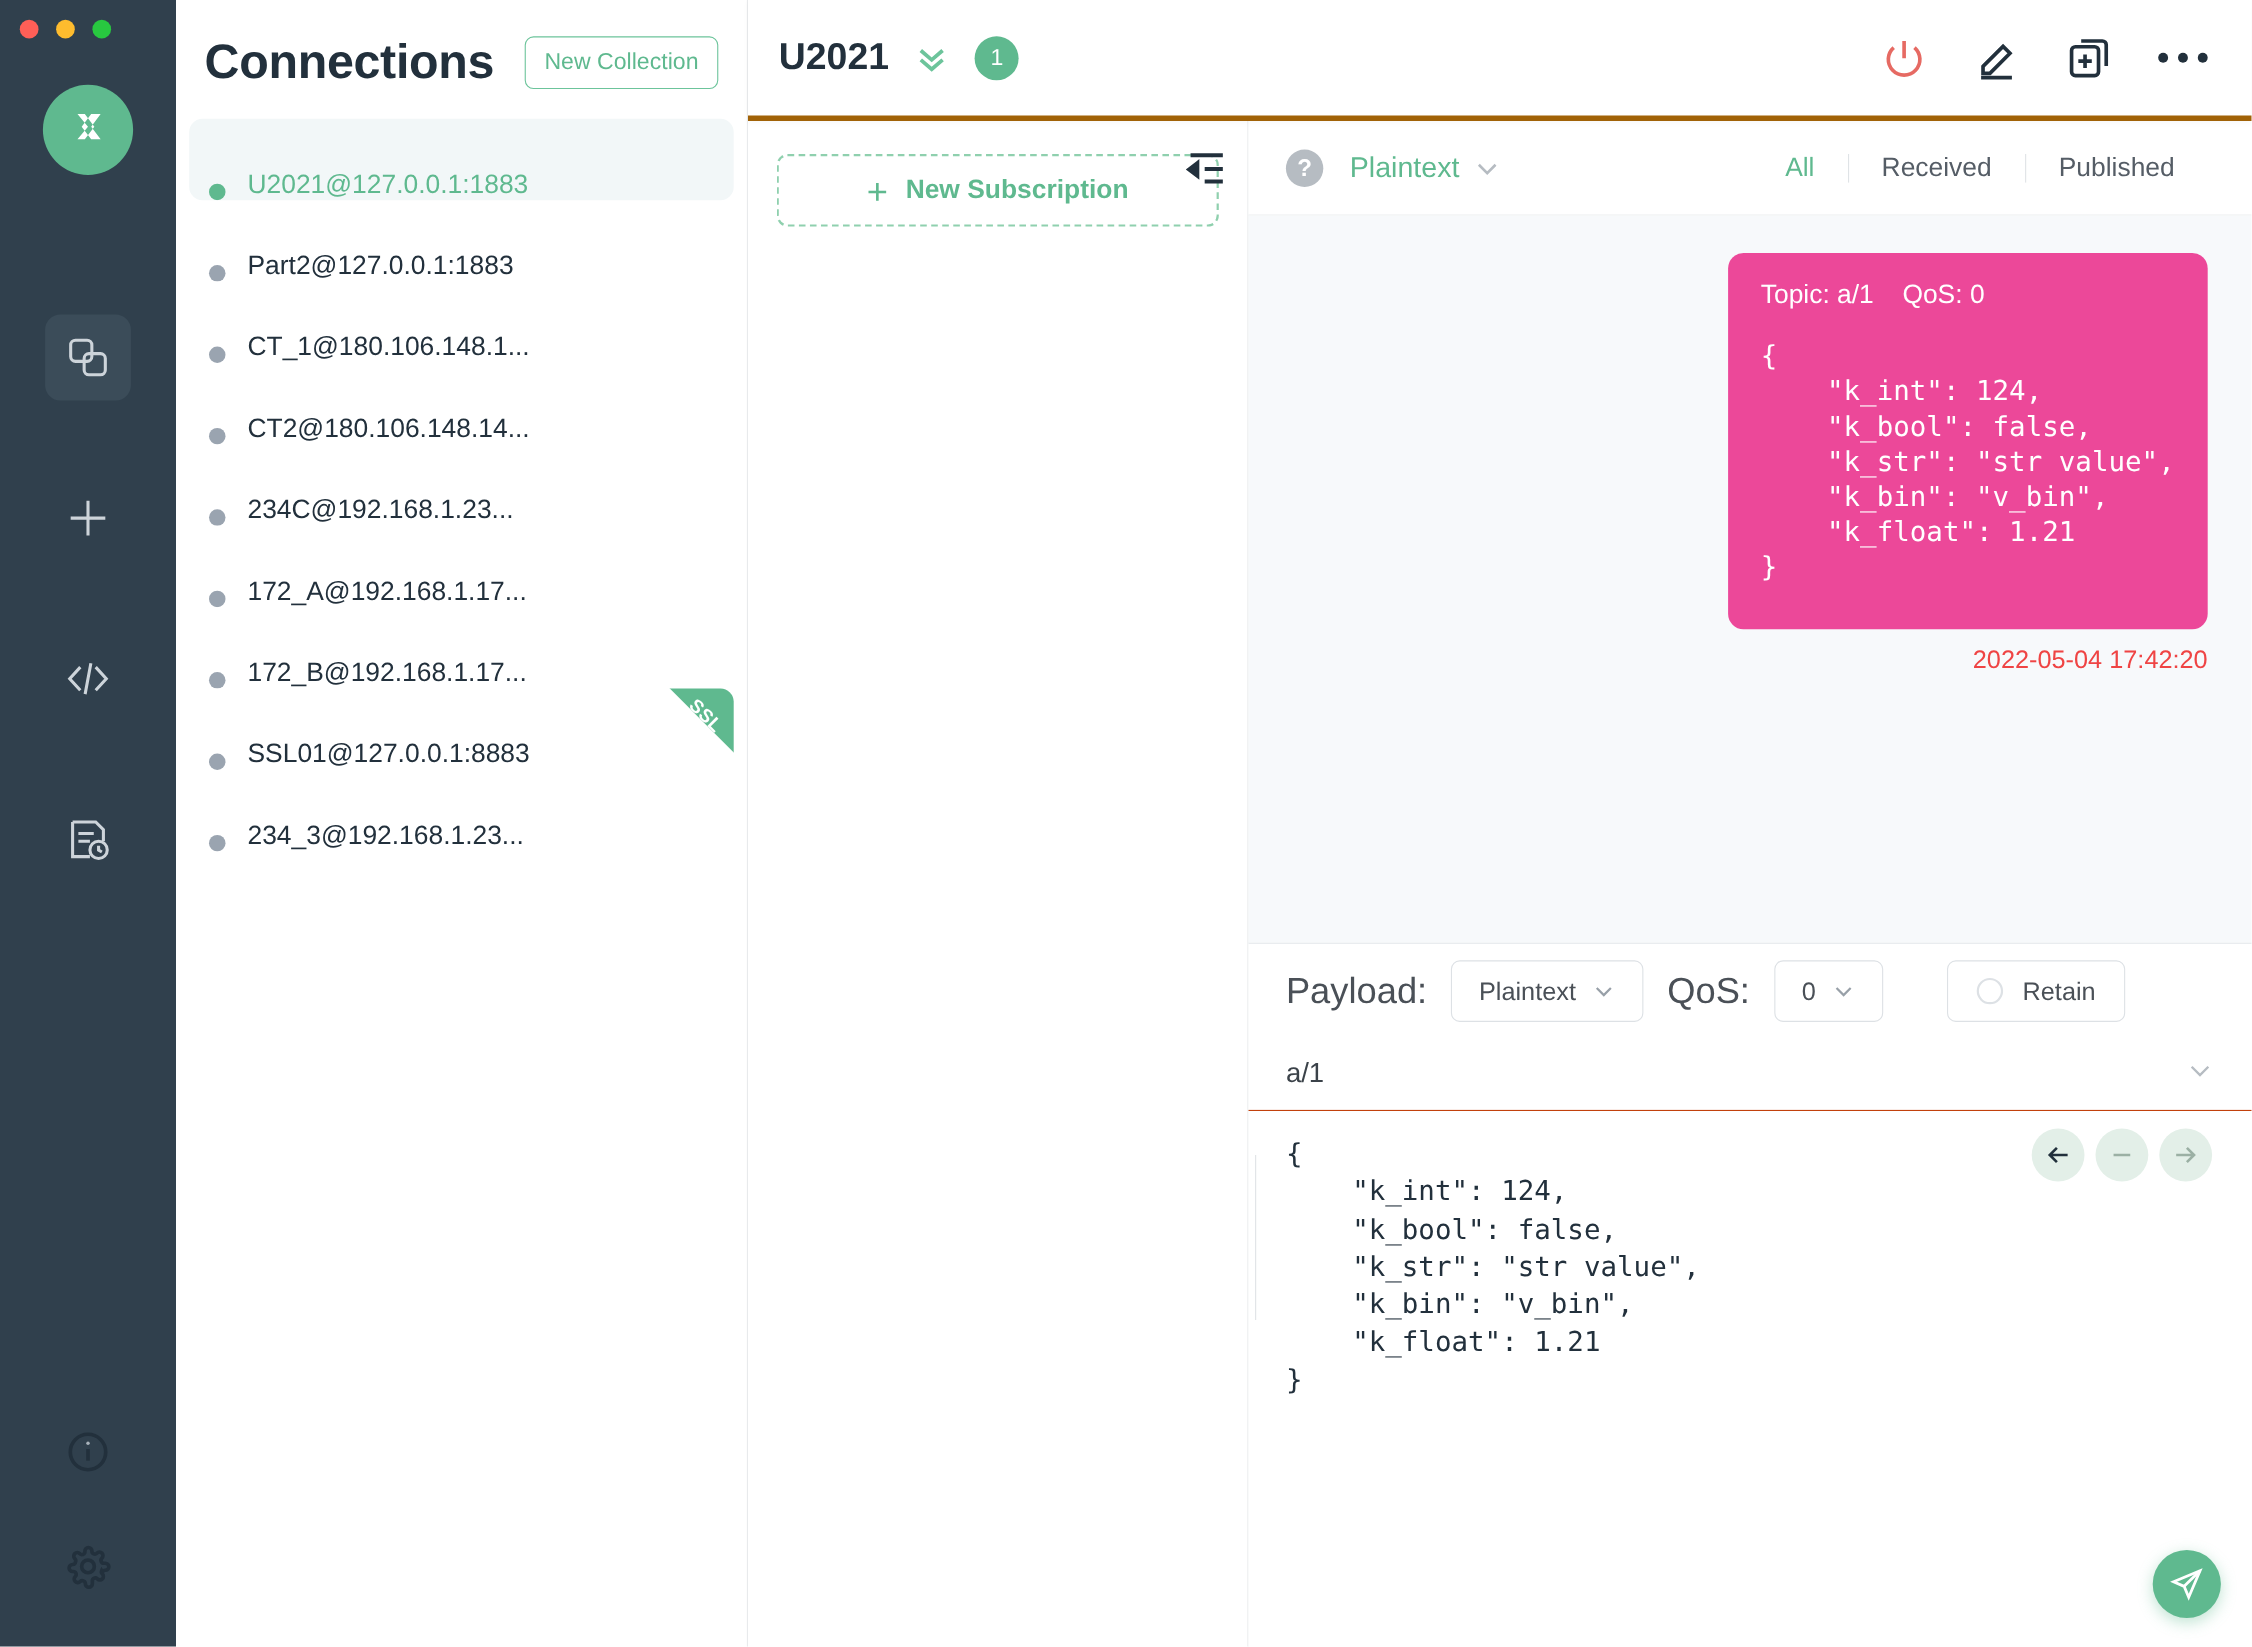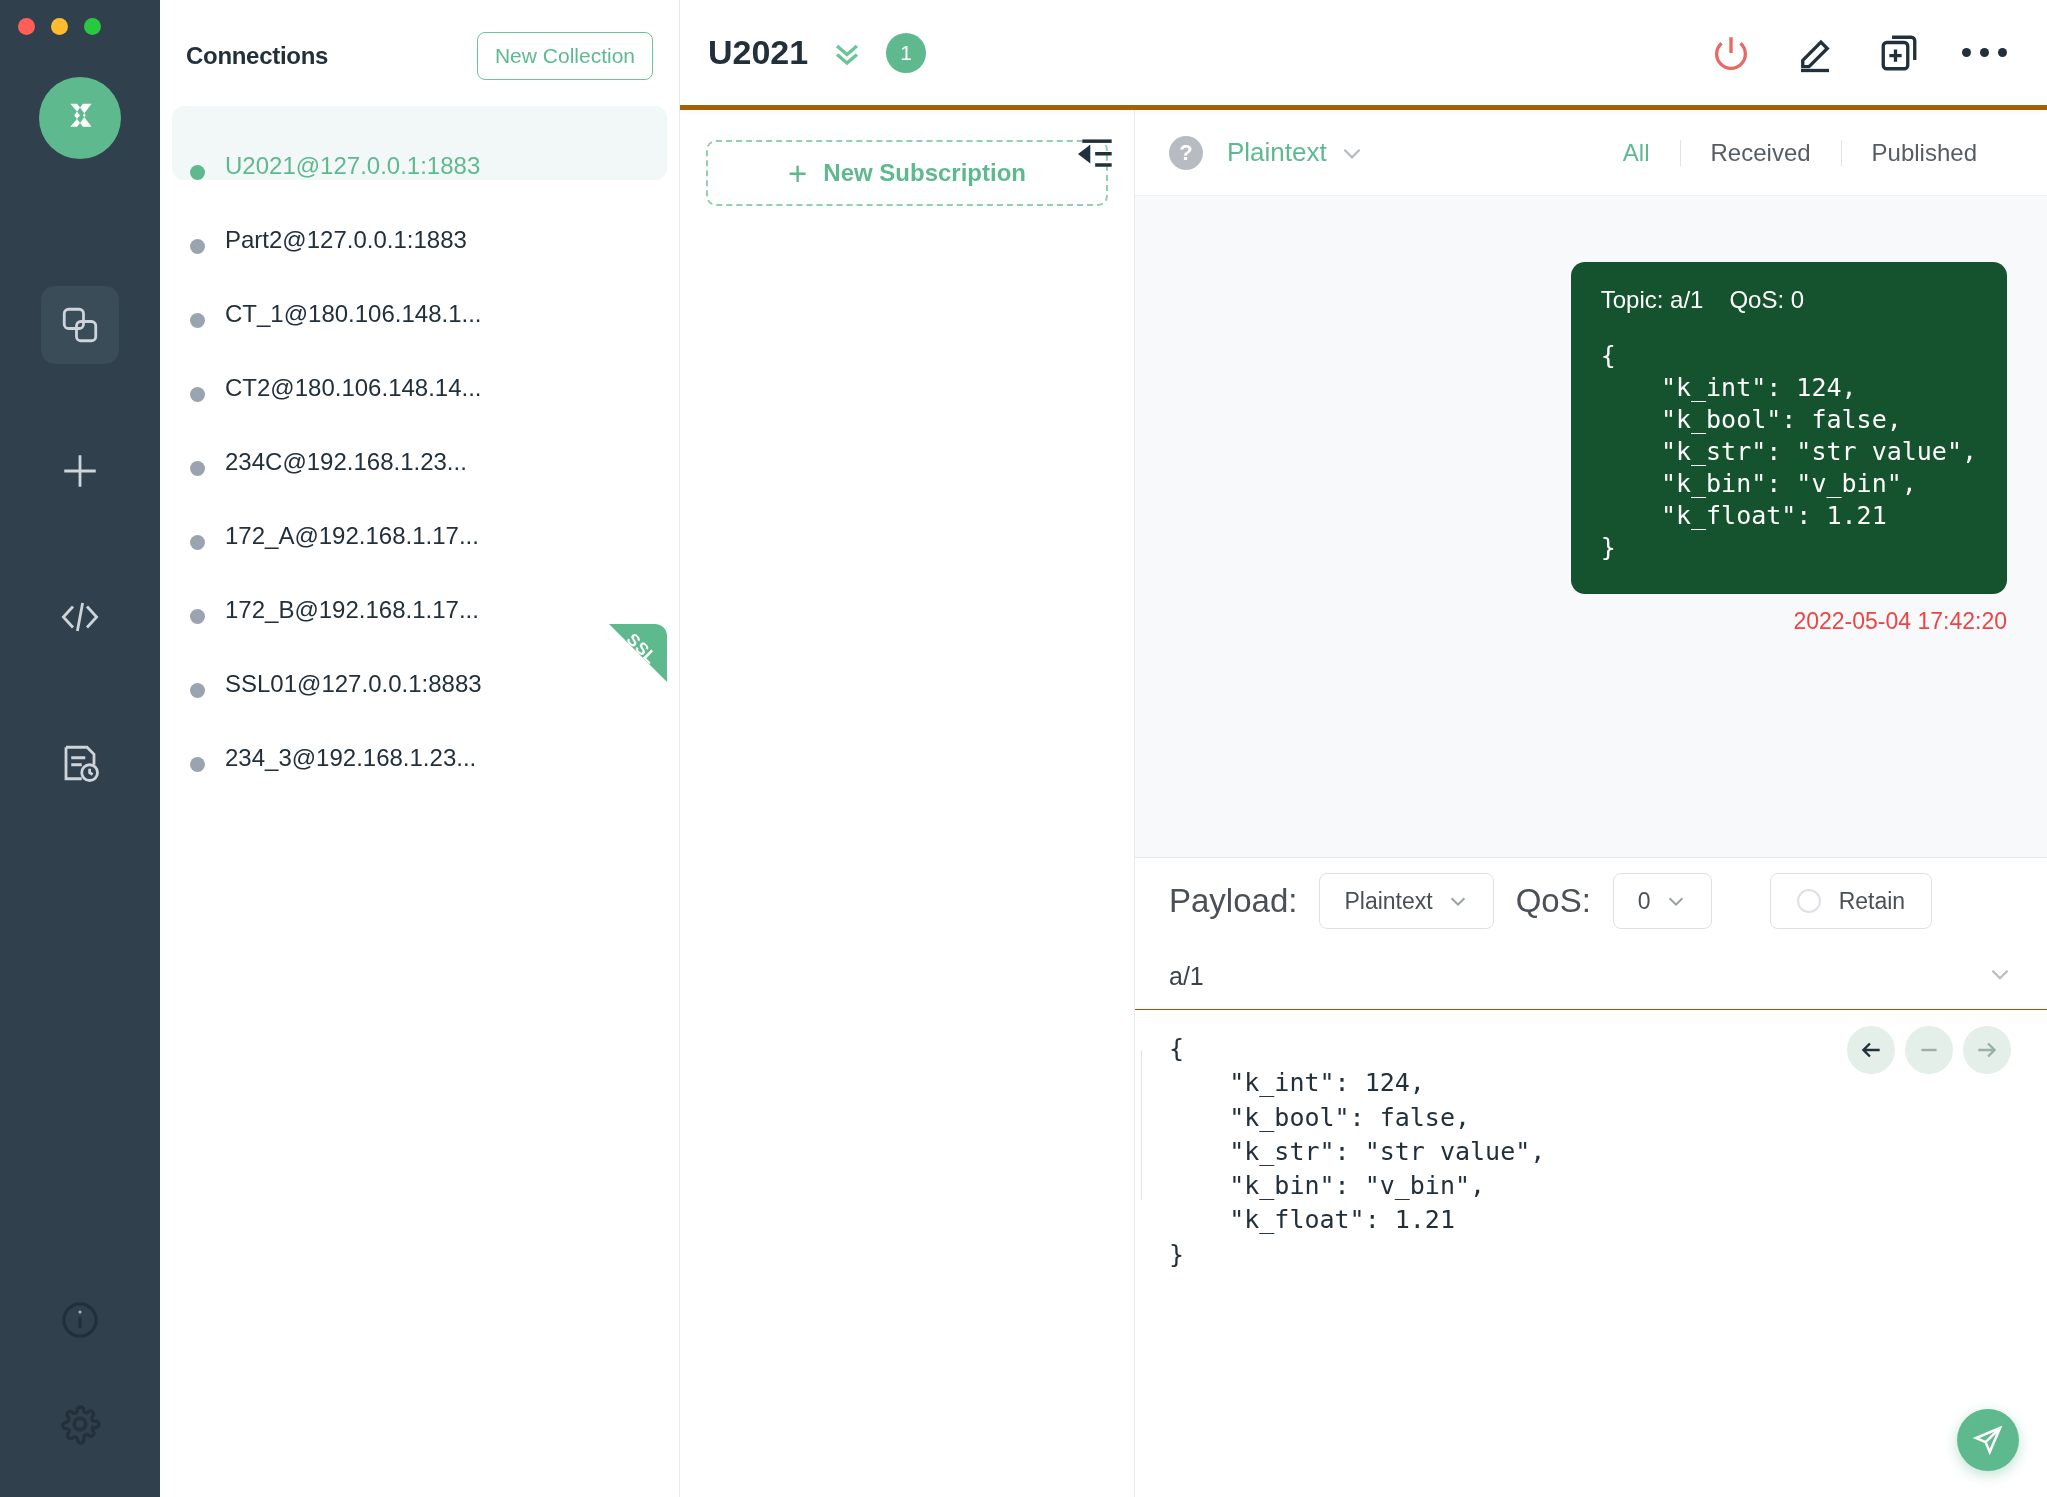--- a/index.html
+++ b/index.html
@@ -69,21 +69,21 @@
     border-right: 1px solid #e8eaec;
     display: flex; flex-direction: column;
     position: relative;
     overflow: hidden;
   }
   .conn-head {
     display: flex; align-items: center; justify-content: space-between;
     padding: 32px 26px 10px 26px;
   }
   .conn-title {
-    font-size: 24px; font-weight: bold; color: #22303c; letter-spacing: -0.3px;
+    font-size: 44px; font-weight: bold; color: #22303c; letter-spacing: -0.3px;
   }
   .new-collection {
     border: 1px solid #6cc49b;
     color: #5fb98f;
     border-radius: 8px;
     padding: 11px 17px;
     font-size: 21px;
     background: #fff;
     cursor: pointer;
     white-space: nowrap;
@@ -216,26 +216,25 @@
   .filters .sep { width: 1px; height: 26px; background: #dfe3e6; }
 
   .msg-area {
     flex: 1;
     background: #f7f9fb;
     padding: 34px 40px;
     overflow: hidden;
     display: flex; flex-direction: column; align-items: flex-end;
   }
   .bubble {
-    background: #14532d;
+    background: #ec4899;
     color: #fff;
     border-radius: 14px;
-    padding: 24px 30px 30px 30px;
+    padding: 24px 30px 40px 30px;
     max-width: 480px;
-    margin-top: 32px;
   }
   .bubble-meta { font-size: 24px; margin-bottom: 26px; }
   .bubble-meta .sep { display: inline-block; width: 26px; }
   .bubble-body {
     font-family: "DejaVu Sans Mono", monospace;
     font-size: 25px;
     line-height: 1.28;
     white-space: pre;
   }
   .msg-time { color: #ef4444; font-size: 23px; margin-top: 14px; }

